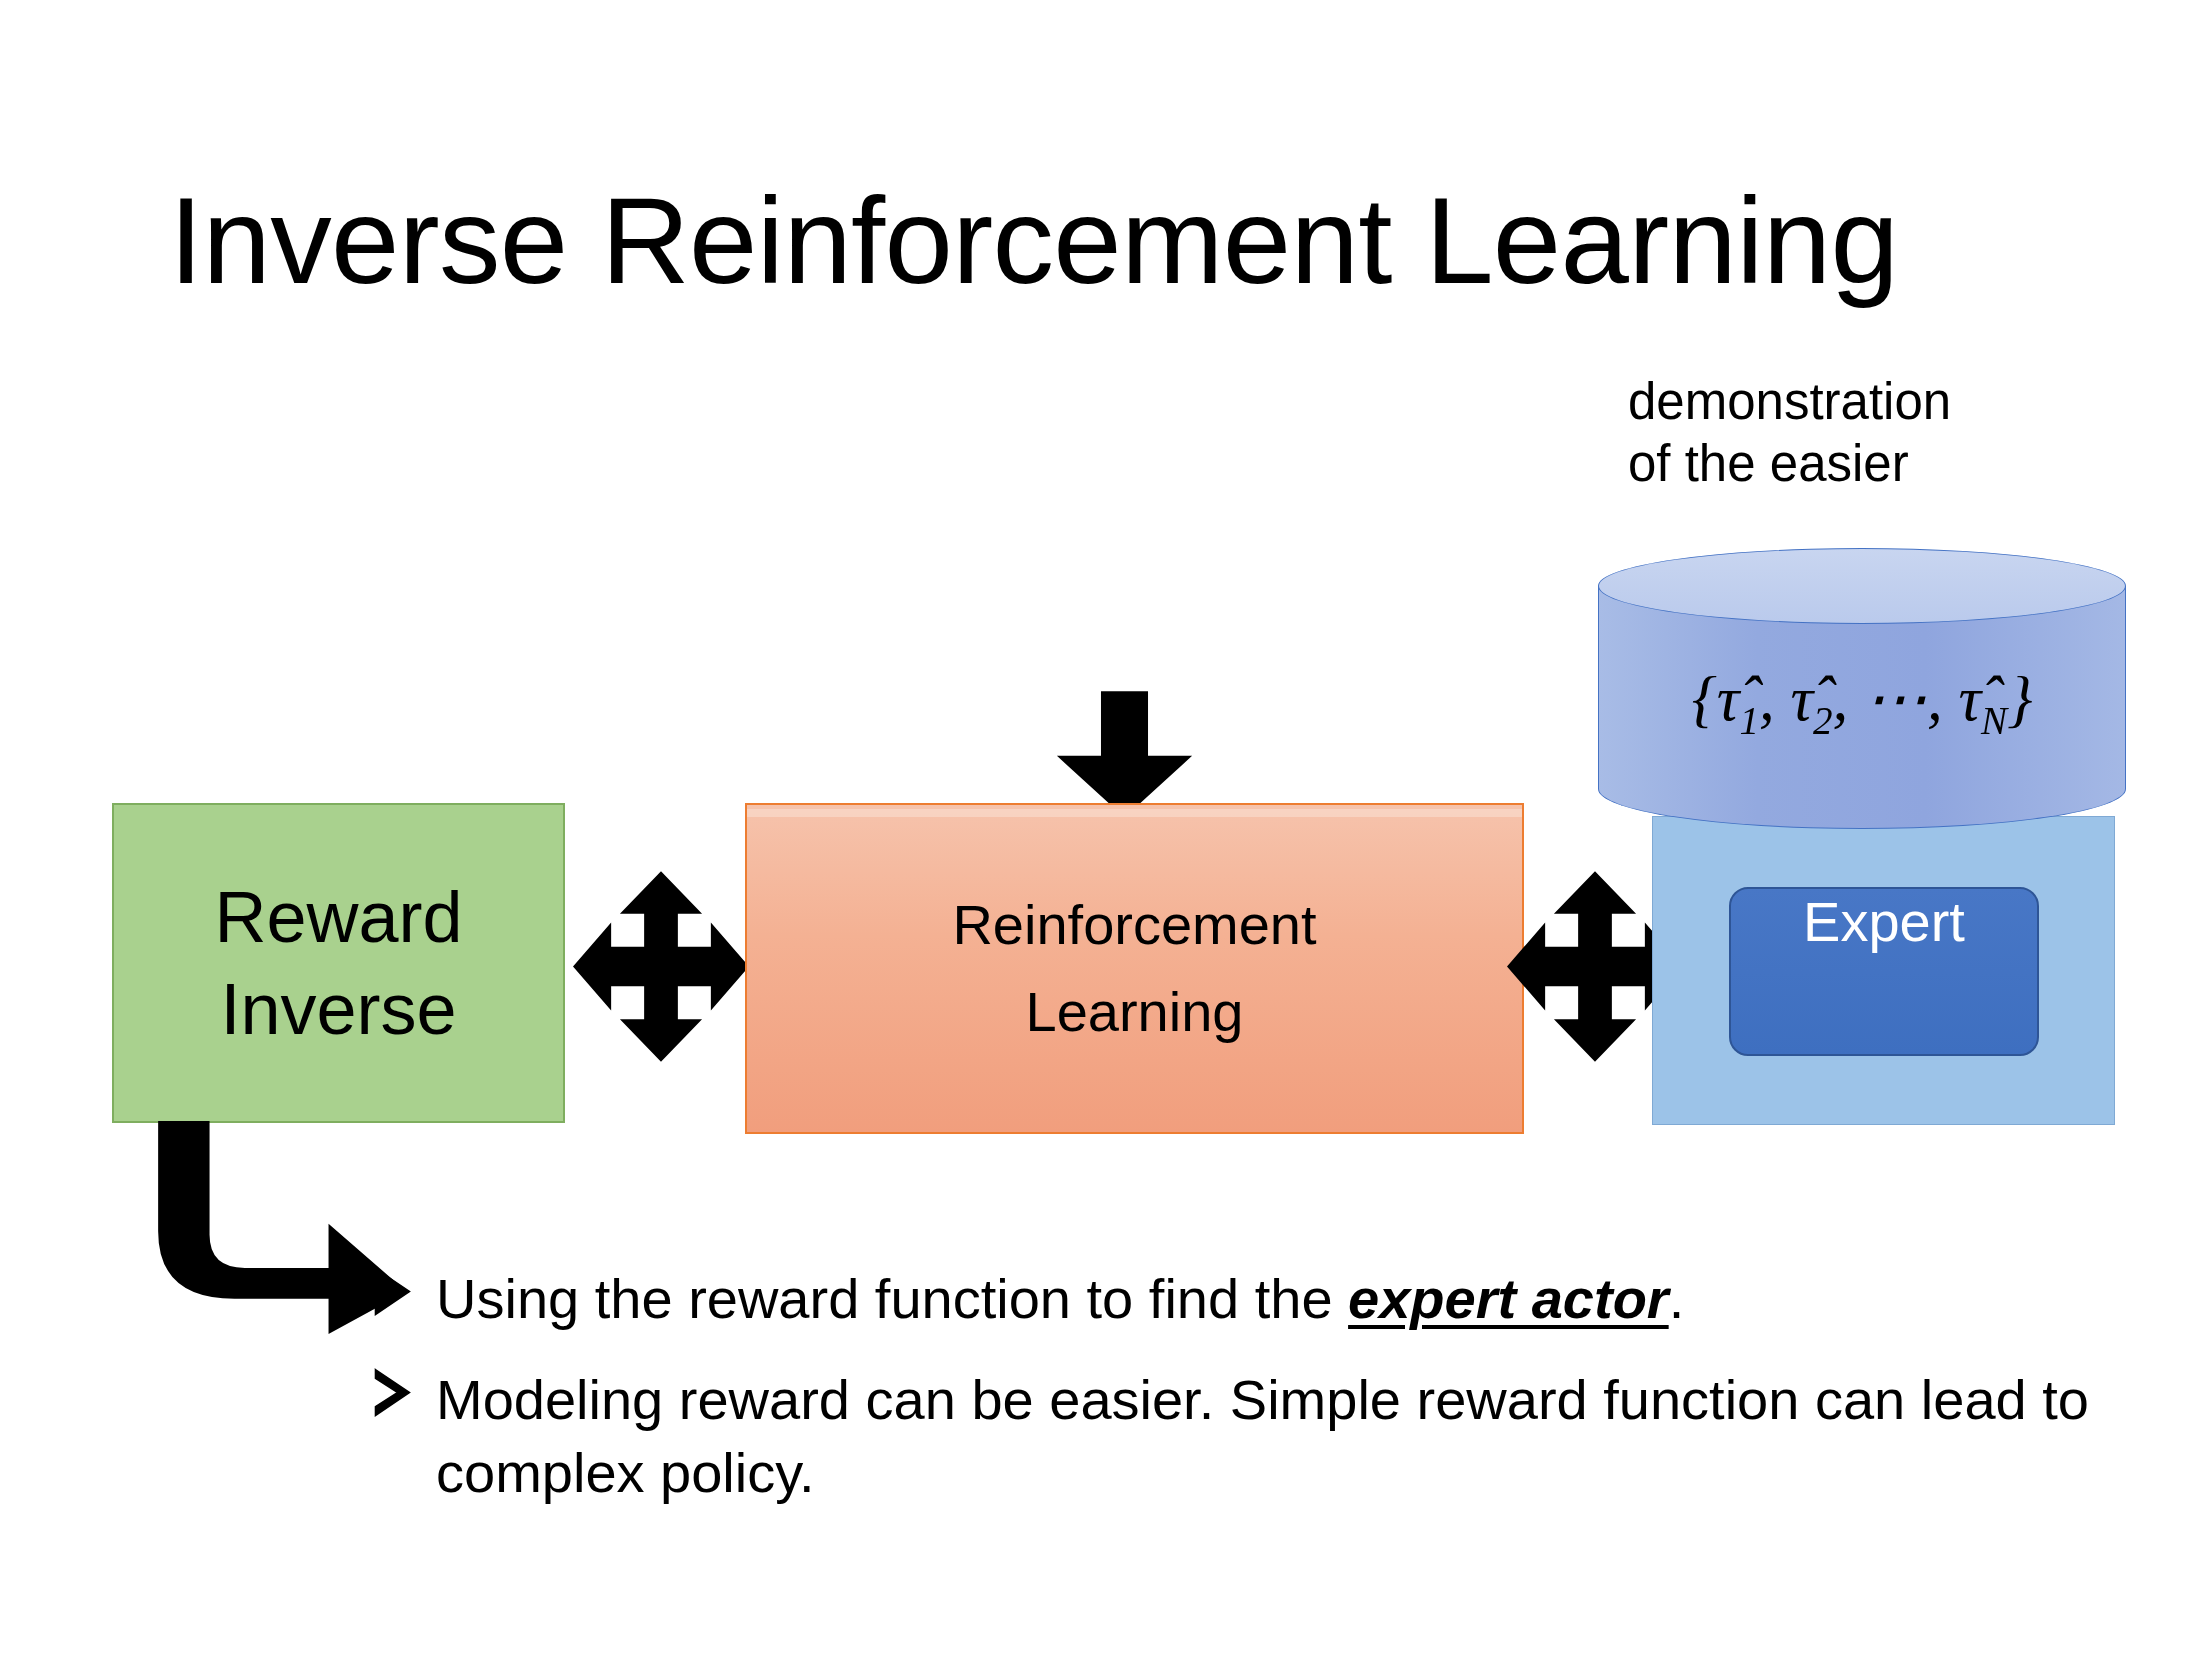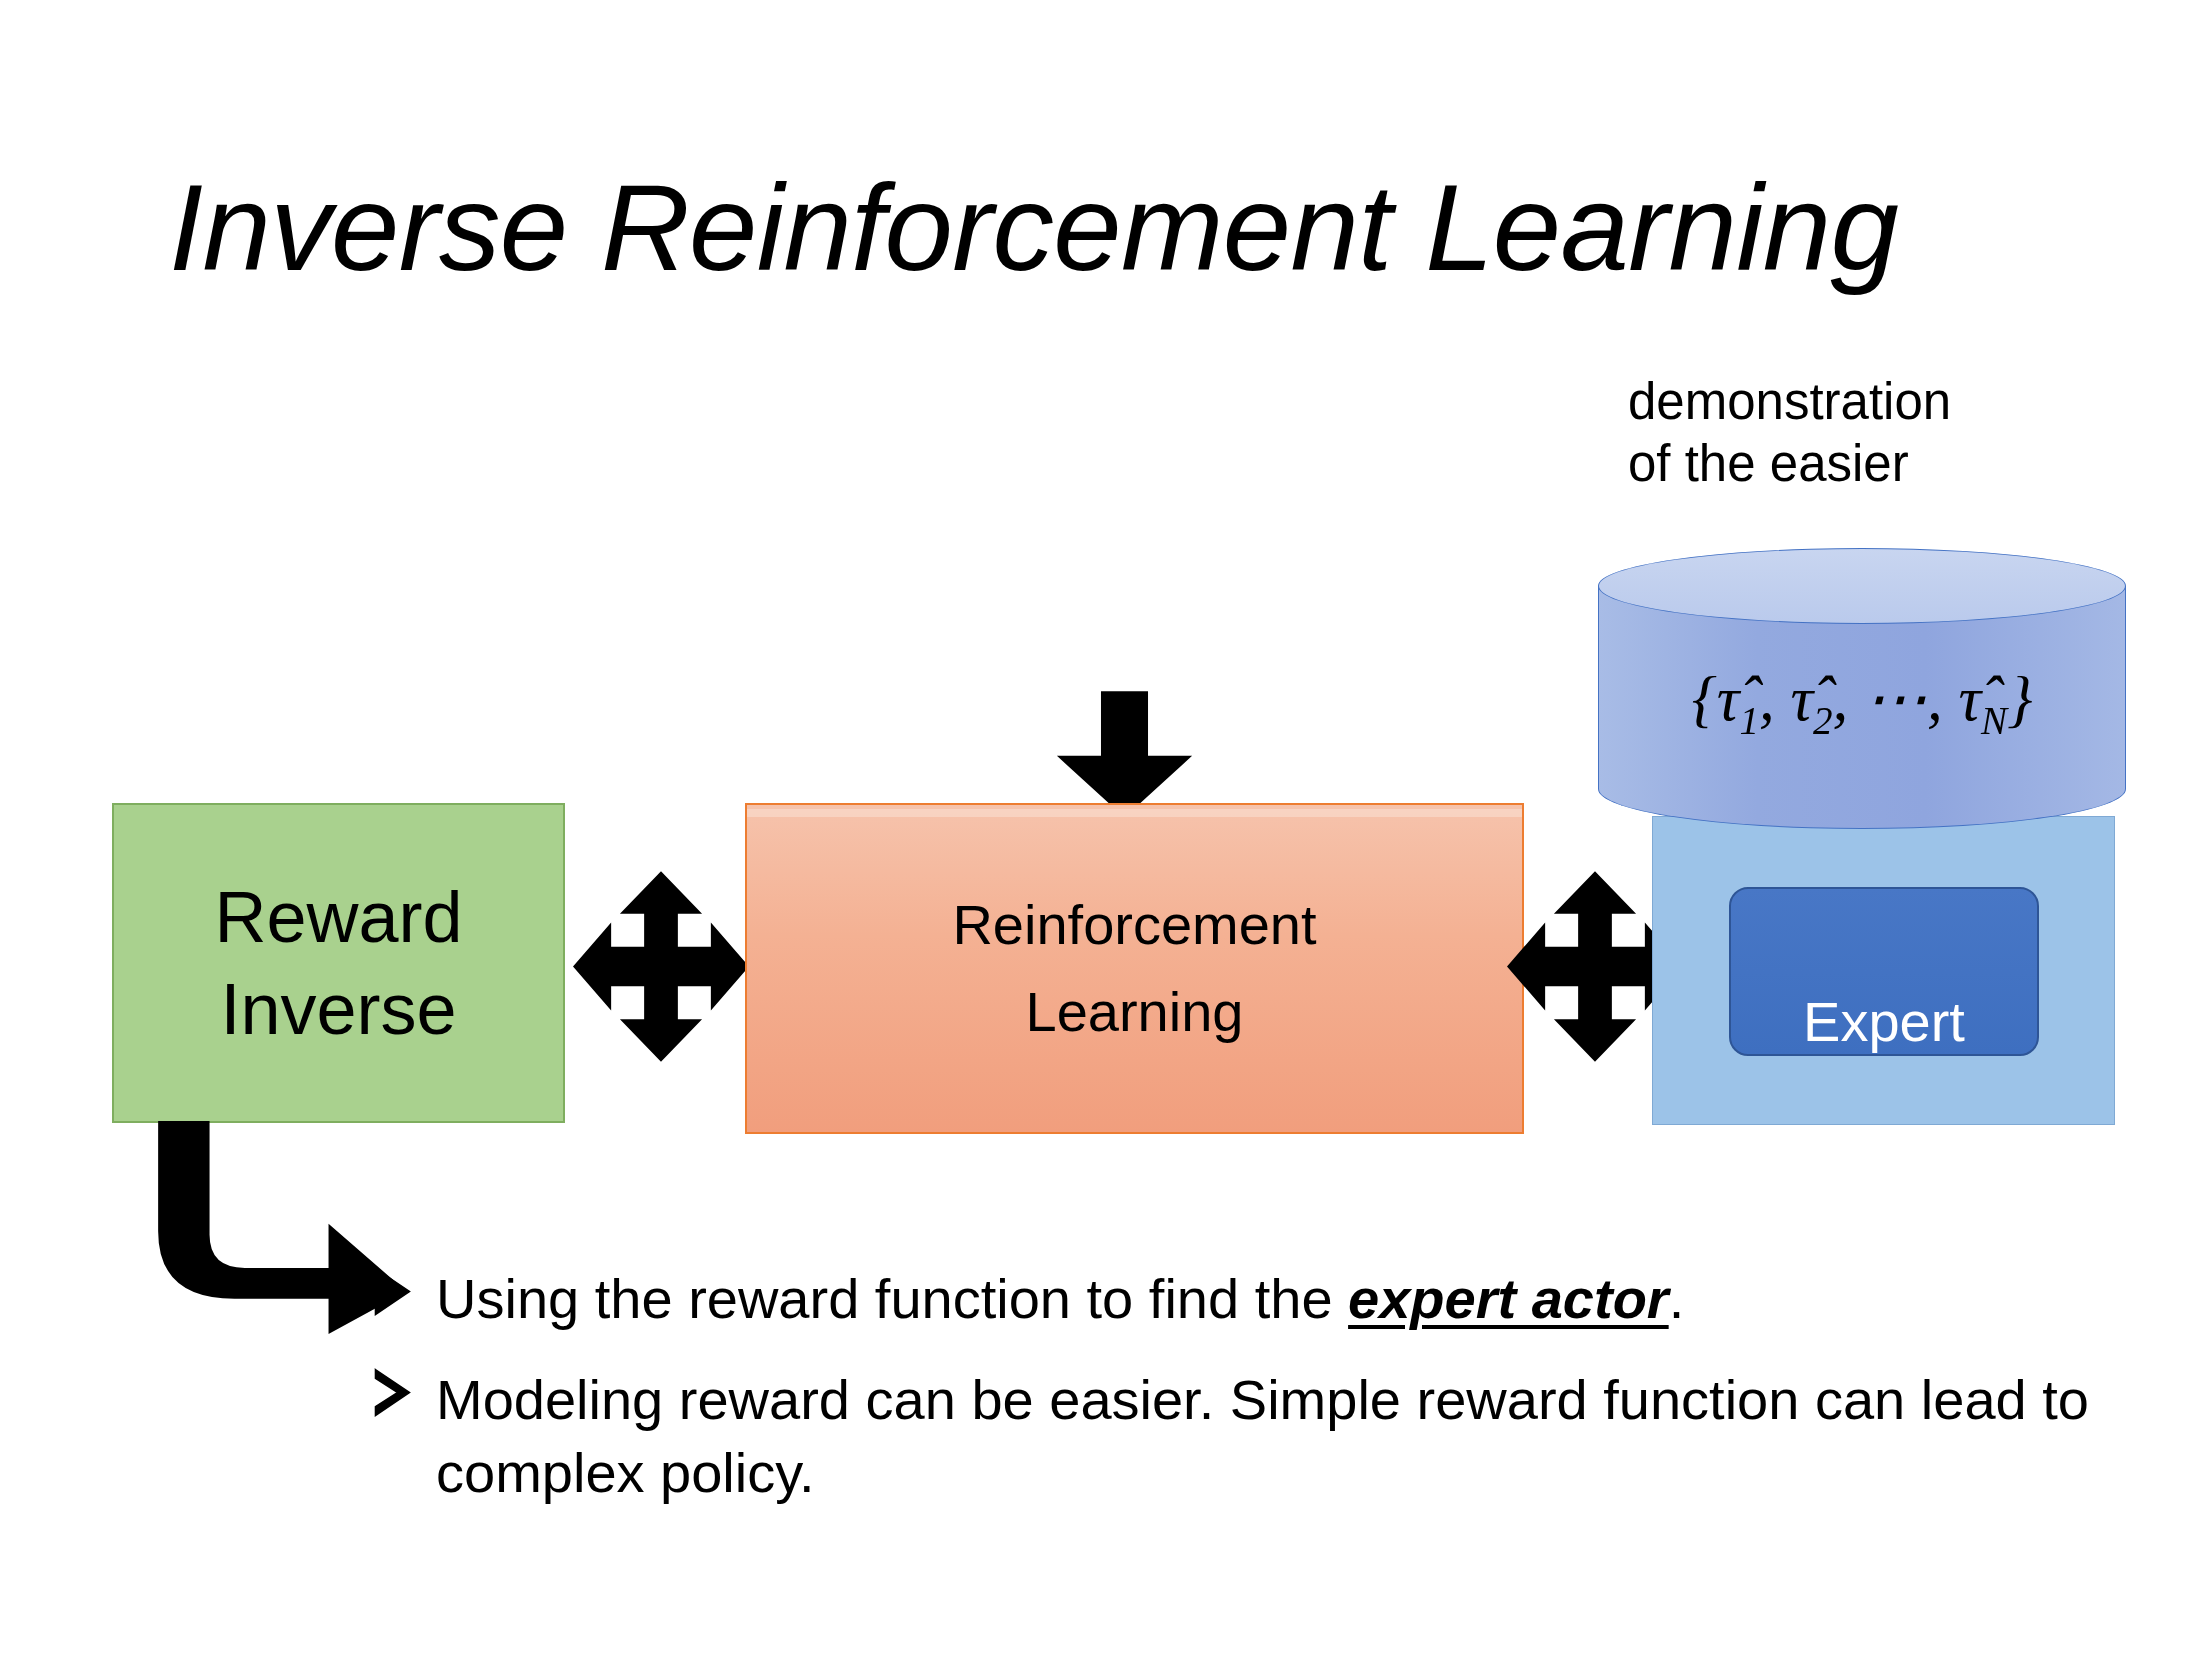--- a/index.html
+++ b/index.html
@@ -14,29 +14,28 @@
     background: #ffffff;
     overflow: hidden;
     font-family: "Liberation Sans", sans-serif;
     color: #000000;
   }
 
   
   #title {
     position: absolute;
     left: 169px;
-    top: 162px;
+    top: 175px;
     width: 1867px;
     font-size: 123px;
     line-height: 1.08;
     font-weight: 400;
     letter-spacing: -0.7px;
     color: #000000;
     white-space: nowrap;
-    font-style: italic;
   }
 
   
   .box {
     position: absolute;
     box-sizing: border-box;
     display: flex;
     align-items: center;
     justify-content: center;
     text-align: center;
@@ -153,21 +152,21 @@
     position: absolute;
     left: 1729px;
     top: 887px;
     width: 310px;
     height: 169px;
     background: linear-gradient(180deg, #4877C6 0%, #3E6FC0 100%);
     border: 2.9px solid #2E5596;
     border-radius: 19px;
     box-sizing: border-box;
     display: flex;
-    align-items: flex-end;
+    align-items: flex-start;
     justify-content: center;
     color: #ffffff;
     font-size: 56px;
   }
 
   
   .arrow-svg { position: absolute; }
 
   #arrow-env-rl { left: 1051px; top: 691px; }
   #quad-left    { left: 573px;  top: 871px; }

